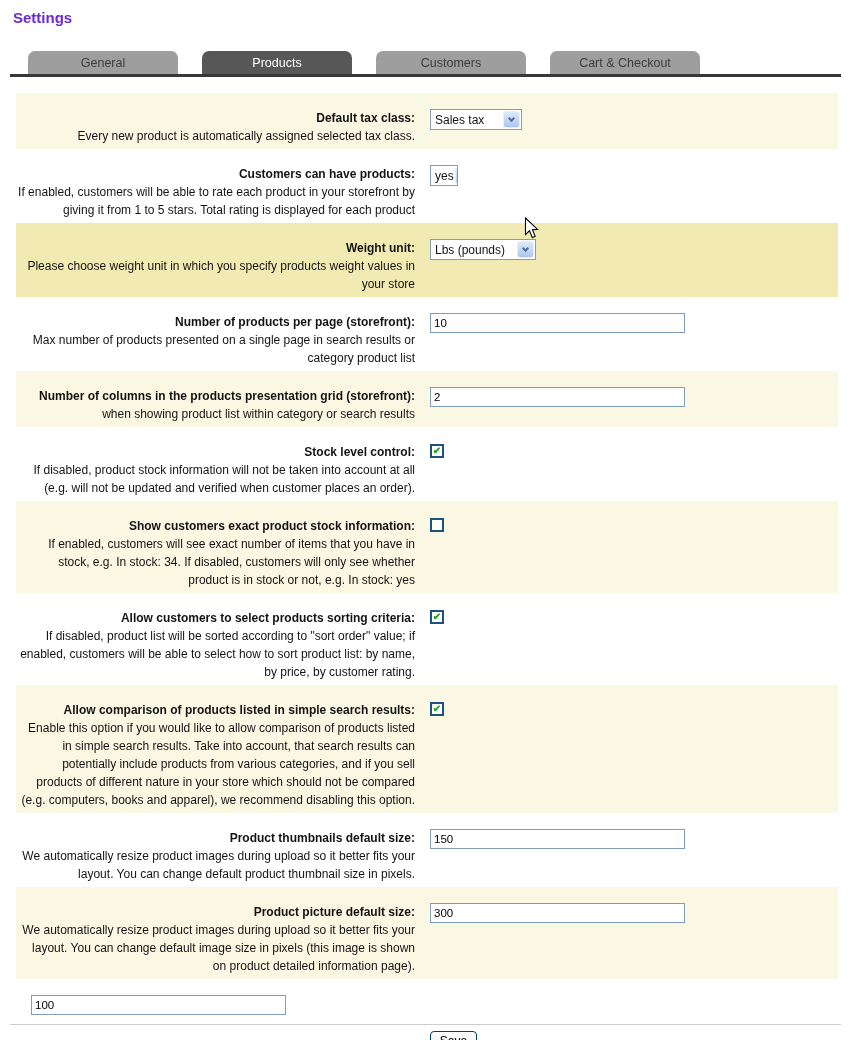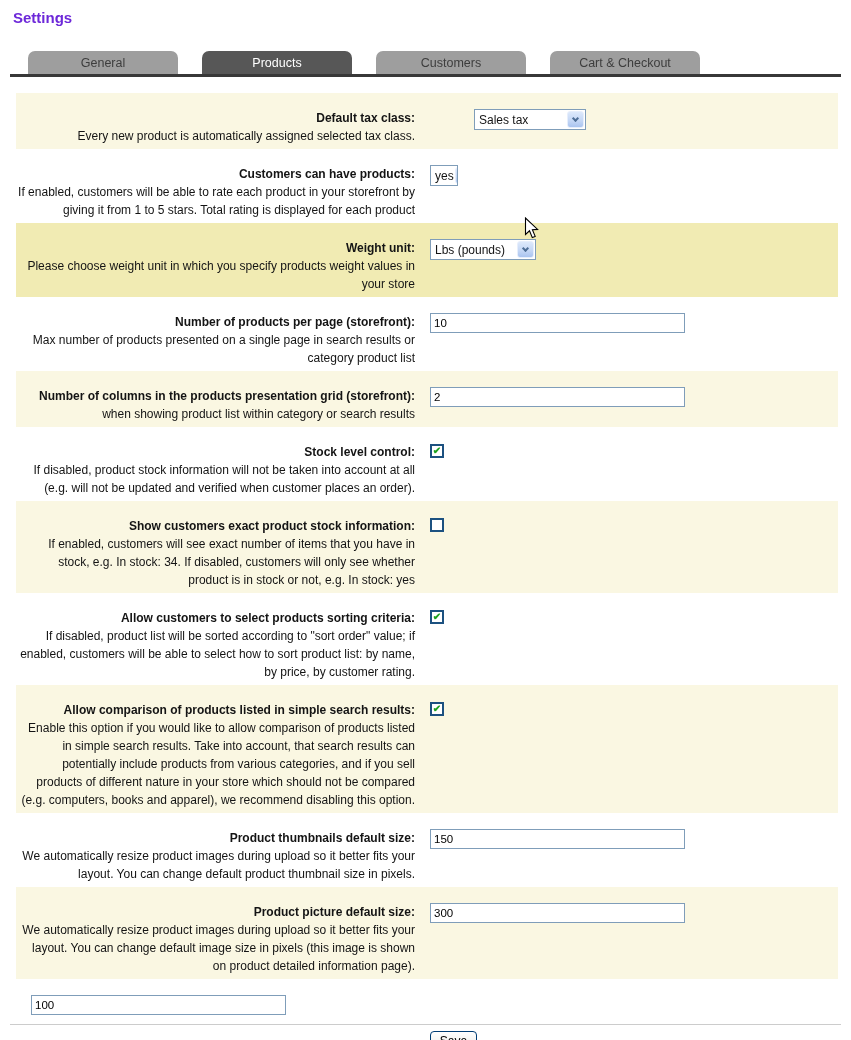--- a/index.html
+++ b/index.html
@@ -105,21 +105,21 @@
   </div>
 </div>
 
   <div class="rows">
   <div class="row yellow">
     <div class="row-label">
       <b class="lbl">Default tax class:</b>
       <span class="row-desc">Every new product is automatically assigned selected tax class.</span>
     </div>
     <div class="row-control">
-      <span class="xp-select" style="display: inline-flex; width: 112px; margin-left: 44px;">
+      <span class="xp-select" style="display: inline-flex; width: 92px;">
         <span class="sel-text">Sales tax</span>
         <span class="sel-arrow">
               <i></i>
             </span>
       </span>
       
       
     </div>
   </div>
 

